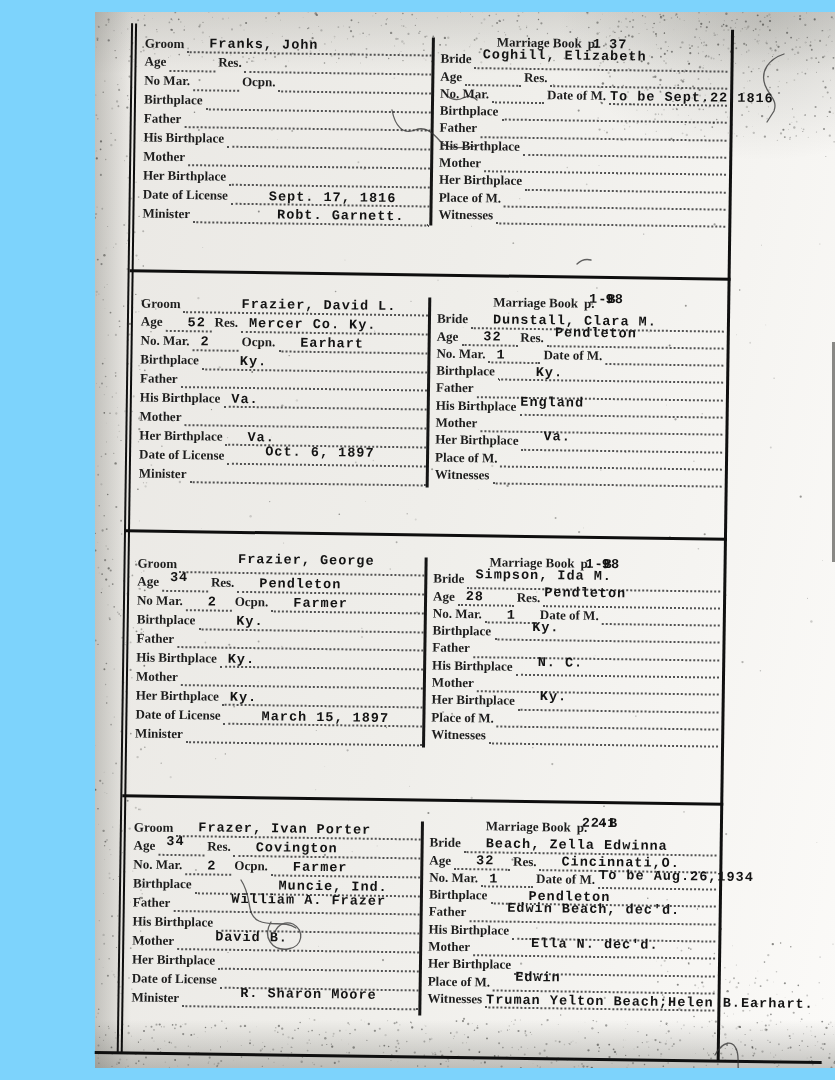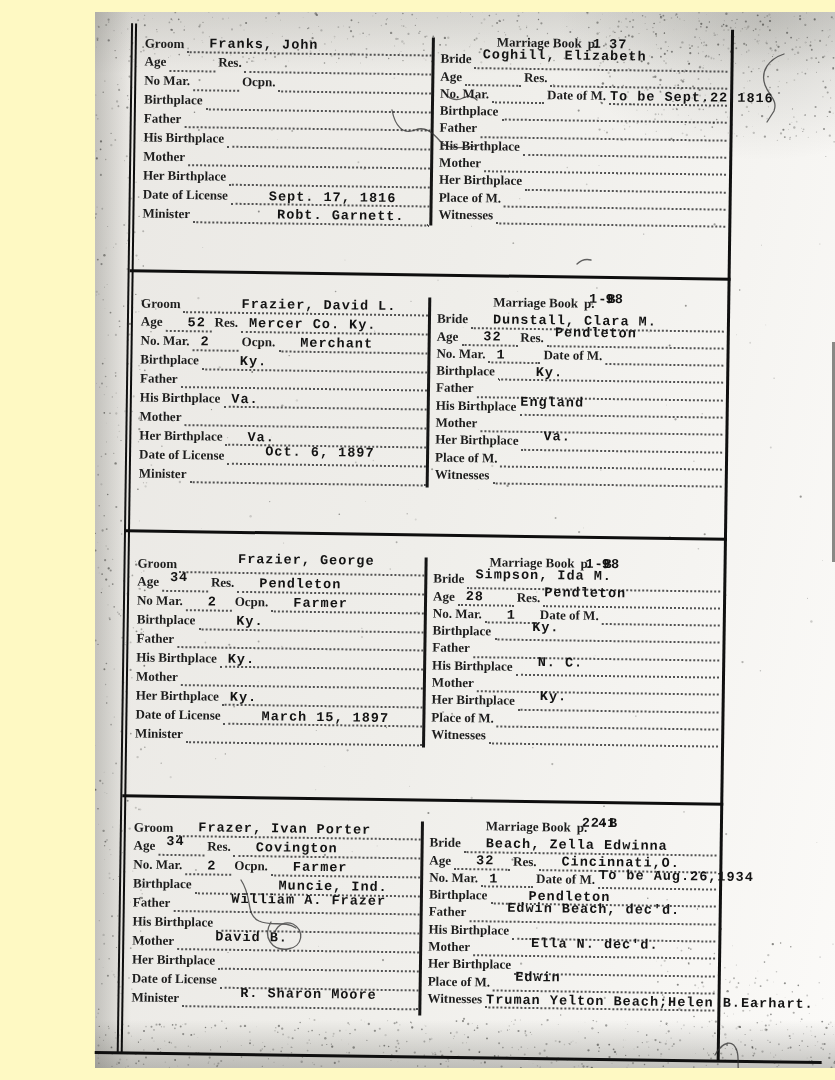--- a/index.html
+++ b/index.html
@@ -1,19 +1,19 @@
 <!DOCTYPE html>
 <html><head>
 <meta charset="utf-8">
 <title>Marriage Record Scan</title>
 <style>
   *{margin:0;padding:0;box-sizing:border-box}
   html,body{width:835px;height:1080px}
   body{background:#000;overflow:hidden;font-family:"Liberation Serif",serif}
-  .scan{position:relative;width:835px;height:1080px;background:#fef9c3;overflow:hidden}
+  .scan{position:relative;width:835px;height:1080px;background:#7dd3fc;overflow:hidden}
   .paper{position:absolute;left:95px;top:12px;width:740px;height:1056px;
     background:linear-gradient(100deg,#eae8e4 0%,#efeeea 45%,#f5f4f1 75%,#fbfaf8 100%)}
   .shade-top{position:absolute;left:0;top:0;width:100%;height:62px;
     background:linear-gradient(180deg,rgba(95,95,88,.18),rgba(95,95,88,0))}
   .shade-tr{position:absolute;right:0;top:0;width:280px;height:150px;
     background:radial-gradient(ellipse at 75% 5%,rgba(80,80,72,.22),transparent 70%)}
   .shade-left{position:absolute;left:0;top:0;width:36px;height:100%;
     background:linear-gradient(90deg,rgba(80,80,72,.26),transparent)}
   .shade-bottom{position:absolute;left:0;bottom:0;width:100%;height:48px;
     background:linear-gradient(0deg,rgba(70,70,62,.3),transparent)}
@@ -205,21 +205,21 @@
                 <span class="val i1">Mercer Co. Ky.</span>
               </span>
             </div>
           <div class="row">
               <span class="lbl">No. Mar.</span>
               <span class="fill w46">
                 <span class="val i1">2</span>
               </span>
               <span class="lbl">Ocpn.</span>
               <span class="fill">
-                <span class="val i2">Merchant</span>
+                <span class="val i2">Earhart</span>
               </span>
             </div>
           <div class="row">
               <span class="lbl">Birthplace</span>
               <span class="fill">
                 <span class="val i3">Ky.</span>
               </span>
             </div>
           <div class="row">
               <span class="lbl">Father</span>

